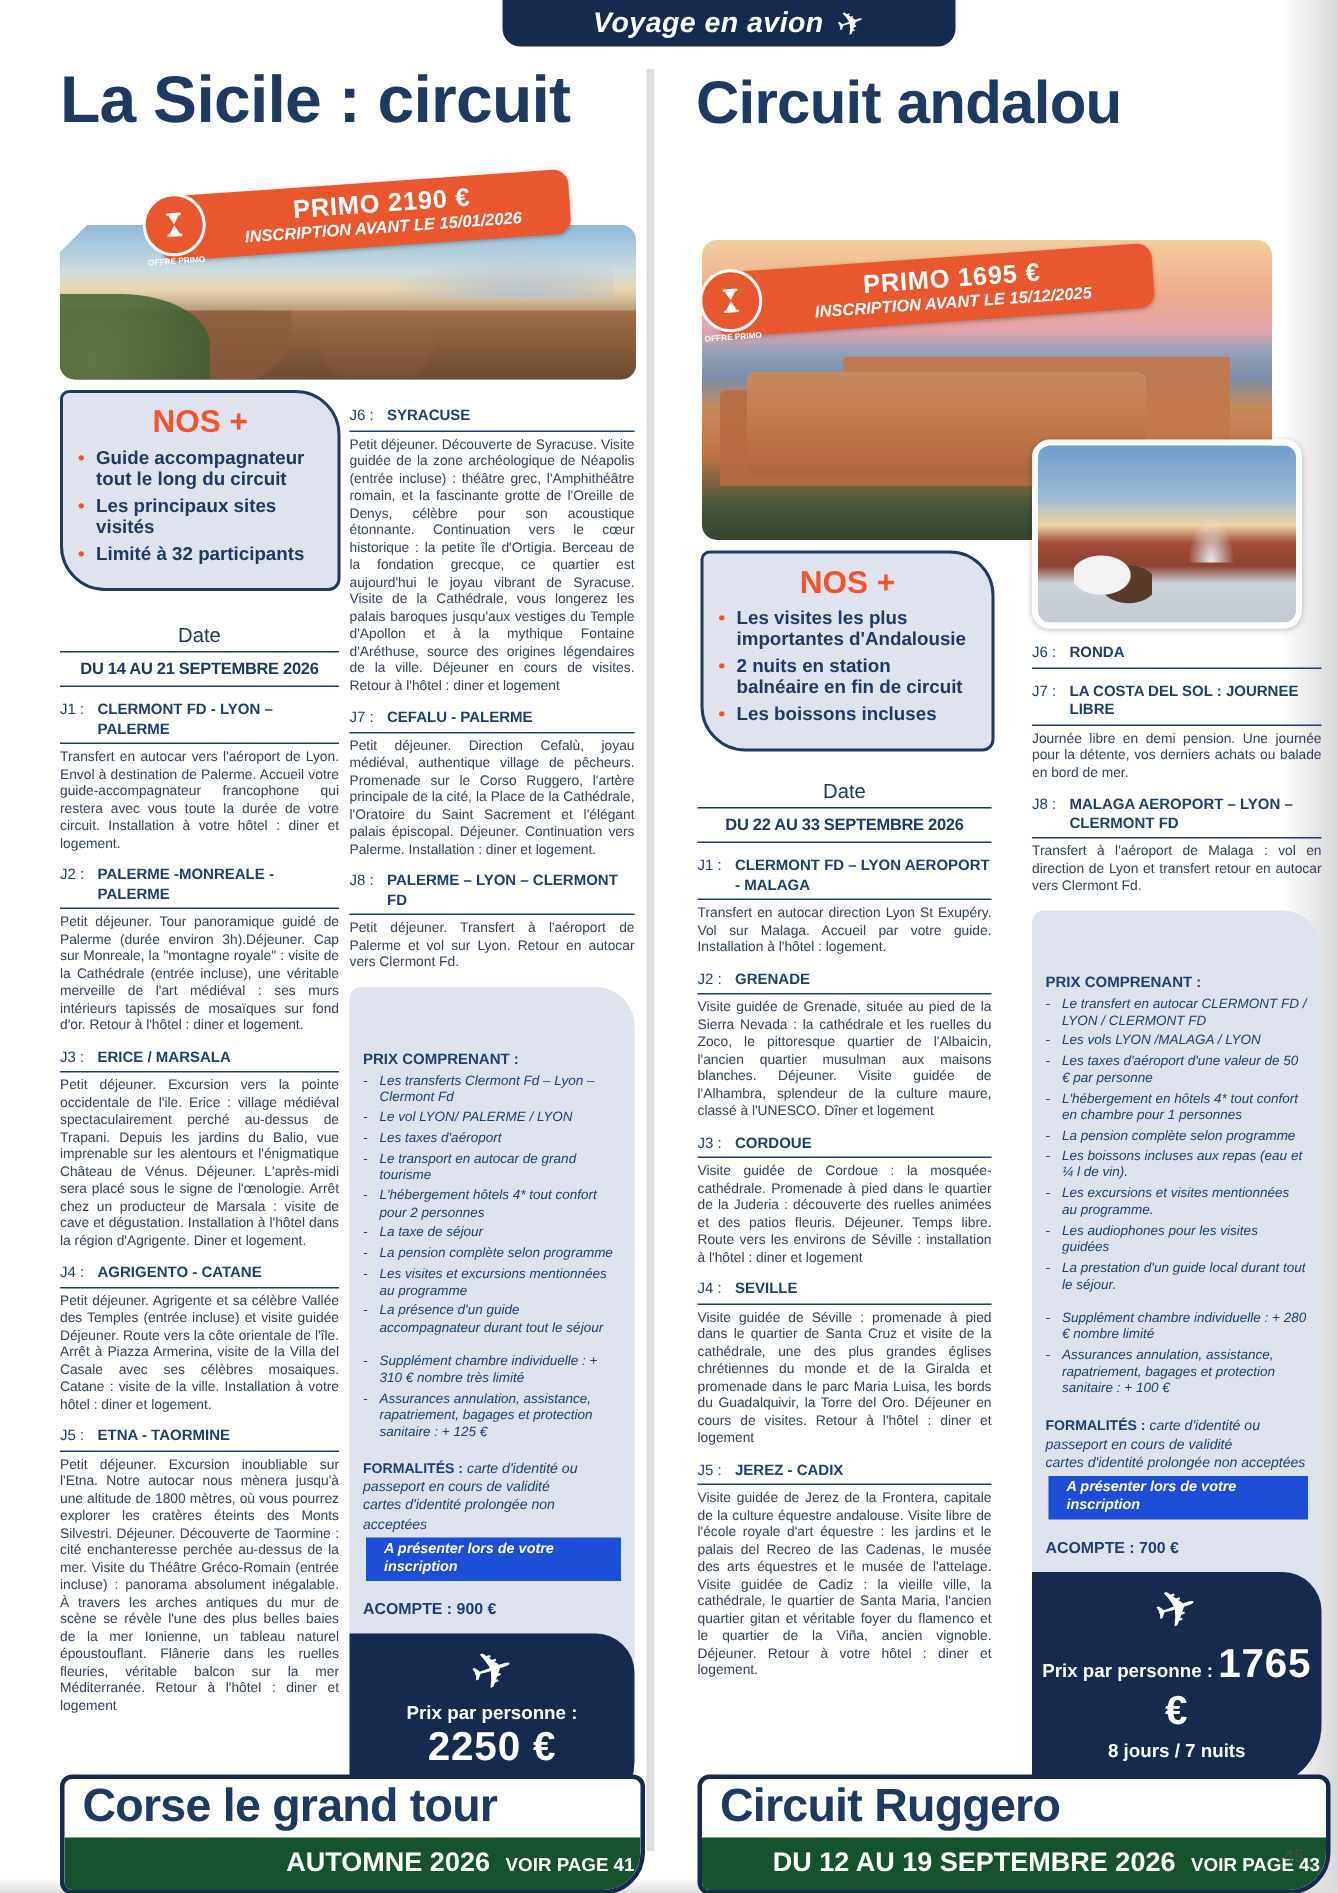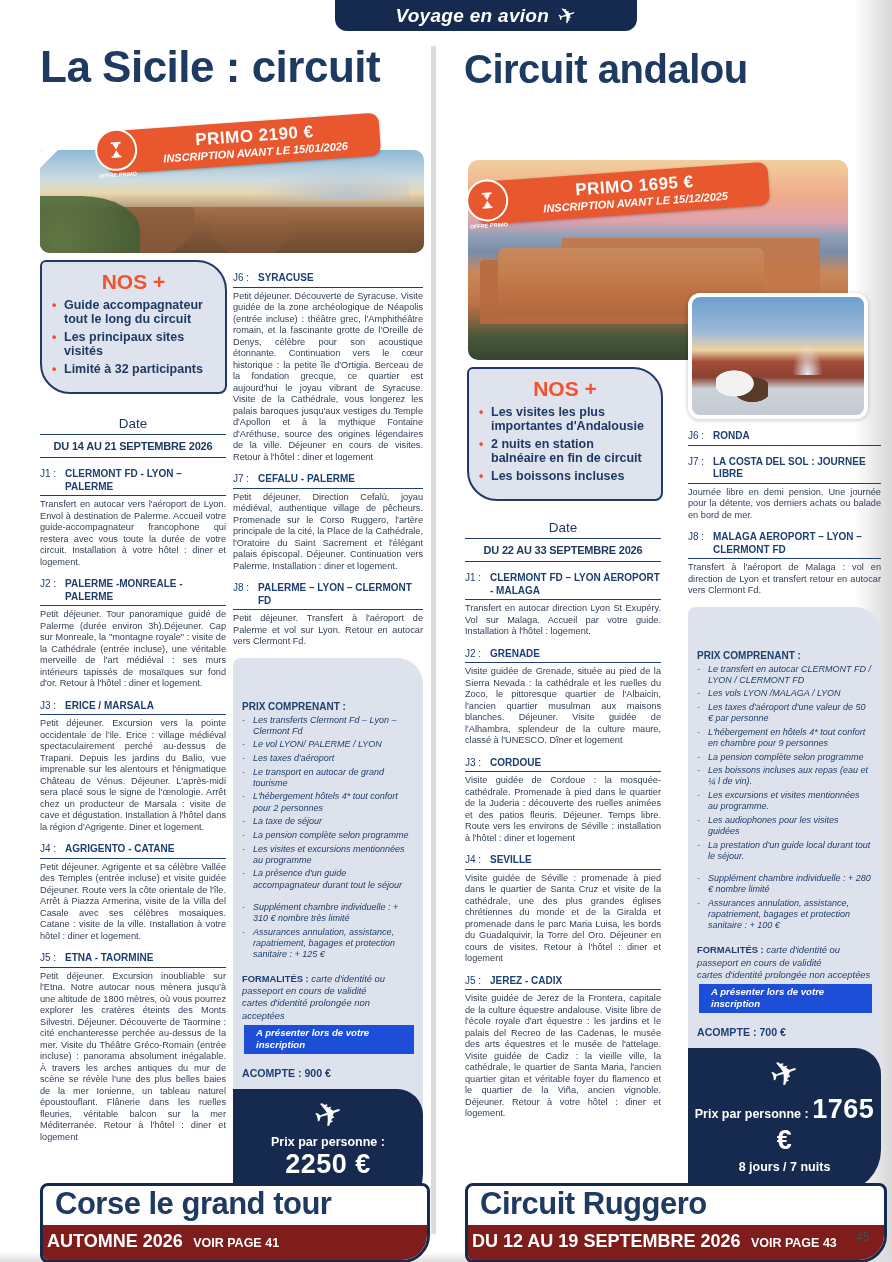--- a/index.html
+++ b/index.html
@@ -113,21 +113,21 @@
   .price-line{font-size:12.5px;font-weight:bold;margin-top:2px;}
   .price-line .val{font-size:27px;letter-spacing:.5px;}
   .duration{font-size:12.5px;font-weight:bold;margin-top:4px;}
 
   
   .footer{position:absolute;top:1183px;border:3px solid #16294e;border-radius:8px 8px 28px 8px;
           background:#fff;overflow:hidden;z-index:2;}
   .footer-l{left:40px;width:384px;}
   .footer-r{left:465px;width:416px;}
   .footer .ft{color:#1e3a63;font-weight:bold;font-size:31px;letter-spacing:-.5px;padding:2px 12px 4px;line-height:1.05;}
-  .footer .strip{background:#7f1d1d;color:#fff;text-align:left;padding:6px 4px 8px;border-radius:0 0 22px 0;}
+  .footer .strip{background:#14532d;color:#fff;text-align:right;padding:6px 4px 8px;border-radius:0 0 22px 0;}
   .footer .strip .main{font-size:18px;font-weight:bold;}
   .footer .strip .suffix{font-size:12.5px;font-weight:bold;margin-left:6px;}
 
   .page-num{position:absolute;left:856px;top:1230px;font-size:12px;color:#4a4a4a;z-index:4;}
 </style>
 </head>
 <body>
 
 <div class="page">
   <div class="edge-right"></div>
@@ -427,21 +427,21 @@
             <div class="prix-item">
               <span class="dash">-</span>
               <span>Les vols LYON /MALAGA / LYON</span>
             </div>
             <div class="prix-item">
               <span class="dash">-</span>
               <span>Les taxes d'aéroport d'une valeur de 50 € par personne</span>
             </div>
             <div class="prix-item">
               <span class="dash">-</span>
-              <span>L'hébergement en hôtels 4* tout confort en chambre pour 9 personnes</span>
+              <span>L'hébergement en hôtels 4* tout confort en chambre pour 1 personnes</span>
             </div>
             <div class="prix-item">
               <span class="dash">-</span>
               <span>La pension complète selon programme</span>
             </div>
             <div class="prix-item">
               <span class="dash">-</span>
               <span>Les boissons incluses aux repas (eau et ¼ l de vin).</span>
             </div>
             <div class="prix-item">

